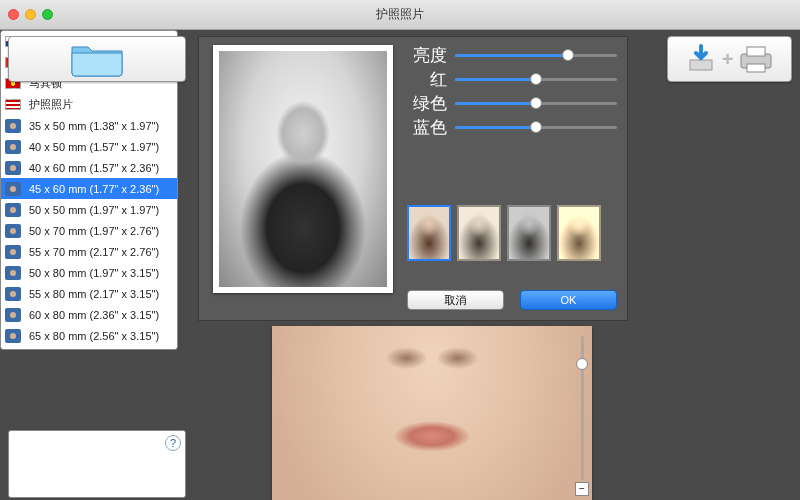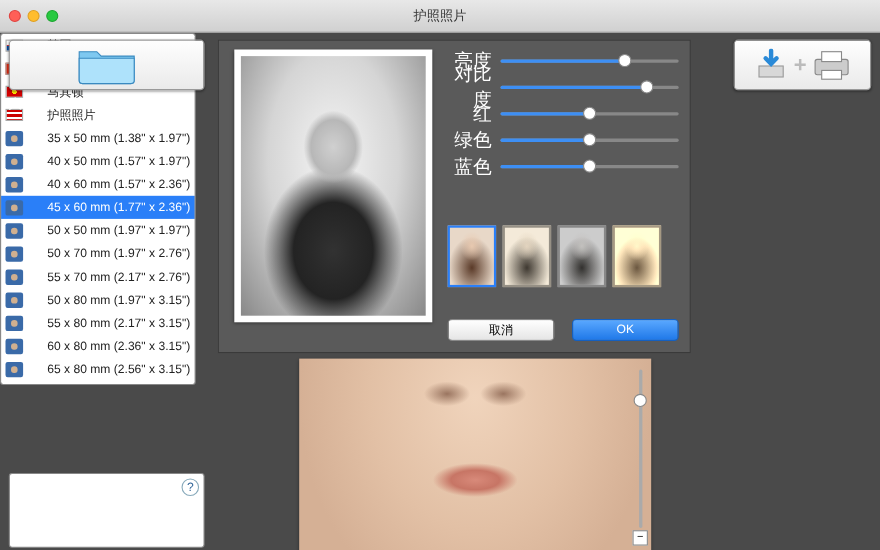--- a/index.html
+++ b/index.html
@@ -10,21 +10,21 @@
 .tl.red{background:#ff5f57;border:1px solid #e04340;} .tl.yellow{background:#ffbd2e;border:1px solid #dfa023;} .tl.green{background:#28c940;border:1px solid #1ba62f;}
 .title { position:absolute; left:0; right:0; text-align:center; font-size:12px; color:#333; pointer-events:none; }
 .workspace { position:relative; width:100%; height:478px; }
 .panel { position:absolute; background:linear-gradient(#fefefe,#eaeaea); border:1px solid #999; border-radius:4px; box-shadow:0 1px 2px rgba(0,0,0,.3); }
 .folder-panel { left:8px; top:6px; width:178px; height:46px; display:flex; align-items:center; justify-content:center; }
 .print-panel { right:8px; top:6px; width:125px; height:46px; display:flex; align-items:center; justify-content:center; gap:6px; }
 .plus { color:#bbb; font-size:20px; font-weight:bold; }
 .section-title { position:absolute; left:8px; top:56px; color:#fff; font-size:12px;font-family:Liberation Mono, monospace; }
 .list-panel { left:8px; top:74px; width:178px; height:320px; background:#fff; border:1px solid #888; border-radius:3px; overflow-y:auto; overflow-x:hidden; }
 .list-panel::-webkit-scrollbar{width:14px;} .list-panel::-webkit-scrollbar-track{background:#f4f4f4;border-left:1px solid #ddd;} .list-panel::-webkit-scrollbar-thumb{background:#c0c0c0;border-radius:7px;border:3px solid #f4f4f4;}
-.row { display:flex; align-items:center; height:21px; padding:0 4px; font-size:11px; color:#222; gap:22px; white-space:nowrap; cursor:default; }
+.row { display:flex; align-items:center; height:21px; padding:0 4px; font-size:11px; color:#222; gap:8px; white-space:nowrap; cursor:default; }
 .row.sel { background:#2a7ff8; color:#fff; }
 .flag { width:16px; height:11px; border:1px solid #aaa; display:inline-block; }
 .flag.kr{background:linear-gradient(#fff 45%,#cd2e3a 0 55%,#0047a0 0);}
 .flag.hk{background:#de2910;}
 .flag.mk{background:radial-gradient(circle,#ffe600 25%,#d20000 26%);}
 .flag.my{background:repeating-linear-gradient(#cc0000 0 2px,#fff 2px 4px);}
 .sizeicon { width:16px; height:14px; background:#3a6aa8; border-radius:2px; display:inline-flex; align-items:center; justify-content:center; }
 .sizeicon::after{content:"";width:6px;height:6px;background:#d0b090;border-radius:50% 50% 45% 45%;}
 .dropzone { position:absolute; left:8px; top:400px; width:178px; height:68px; background:#fff; border:1px solid #888; border-radius:3px; }
 .helpbtn { position:absolute; right:4px; top:4px; width:16px; height:16px; border:1px solid #8ab; border-radius:50%; font-size:11px; color:#369; background:#fff; text-align:center; line-height:14px; cursor:pointer; }
@@ -175,28 +175,20 @@
     <div class="sliders" id="sliders">
         <div class="srow">
           <div class="slabel">亮度</div>
           <div class="slider">
             <div class="track"></div>
             <div class="fill" style="width:70%"></div>
             <div class="thumb" style="left:70%"></div>
           </div>
         </div>
         <div class="srow">
-          <div class="slabel">对比度</div>
-          <div class="slider">
-            <div class="track"></div>
-            <div class="fill" style="width:82%"></div>
-            <div class="thumb" style="left:82%"></div>
-          </div>
-        </div>
-        <div class="srow">
           <div class="slabel">红</div>
           <div class="slider">
             <div class="track"></div>
             <div class="fill" style="width:50%"></div>
             <div class="thumb" style="left:50%"></div>
           </div>
         </div>
         <div class="srow">
           <div class="slabel">绿色</div>
           <div class="slider">

